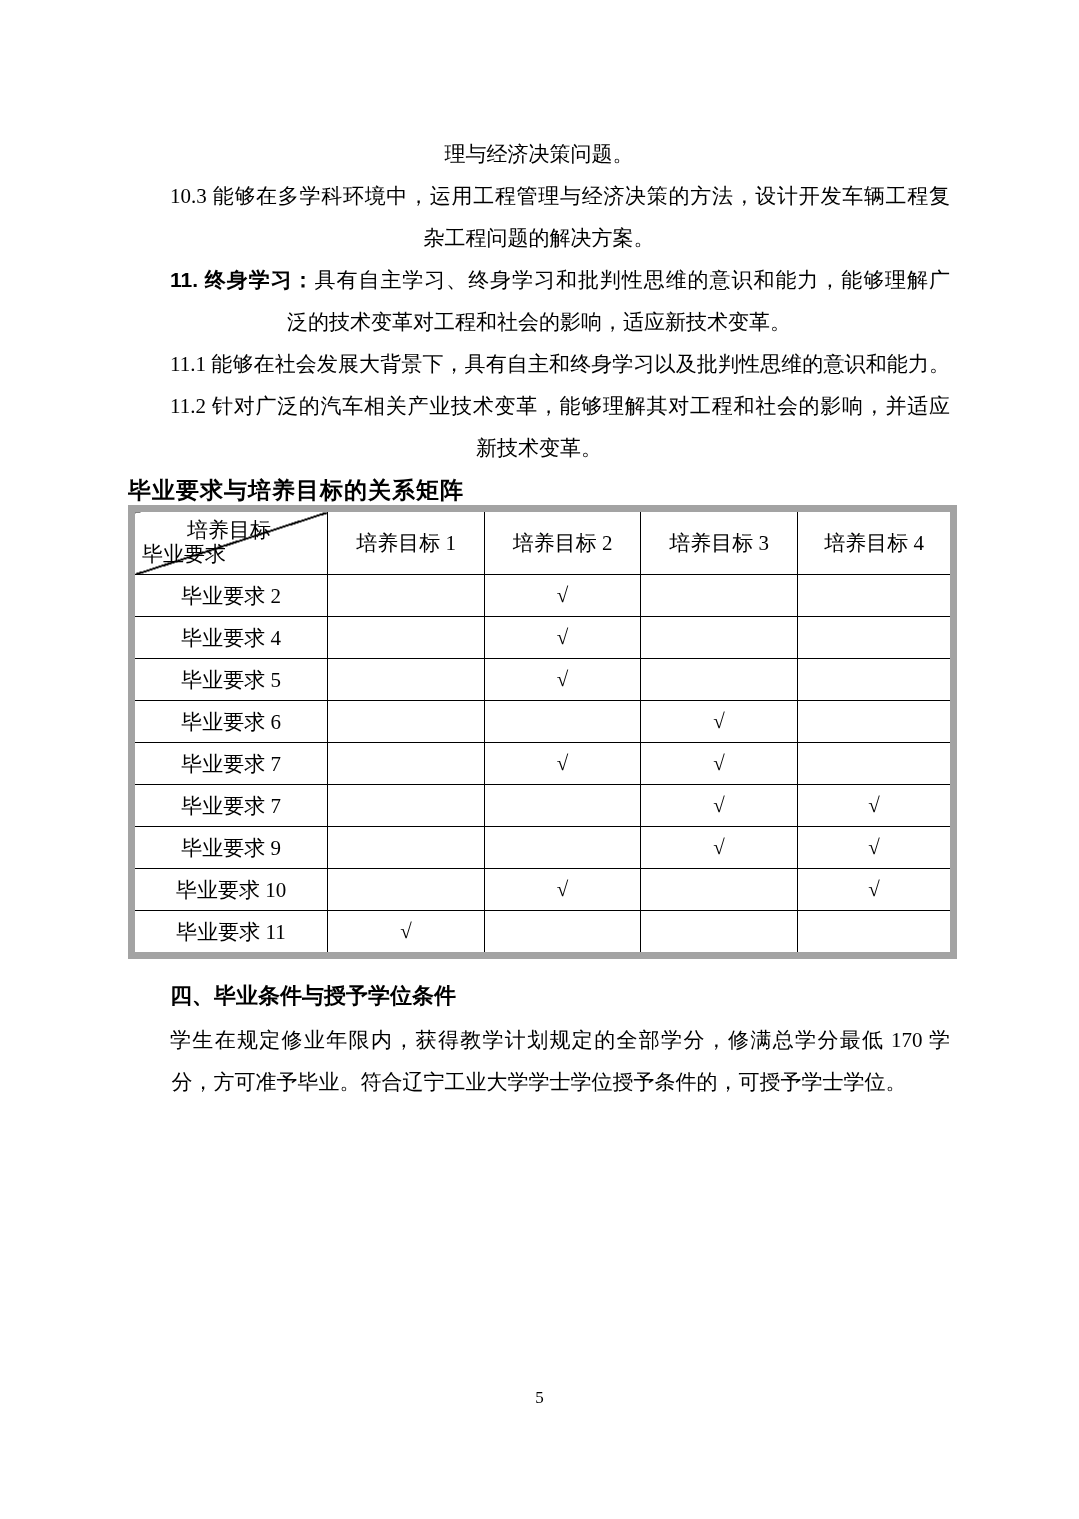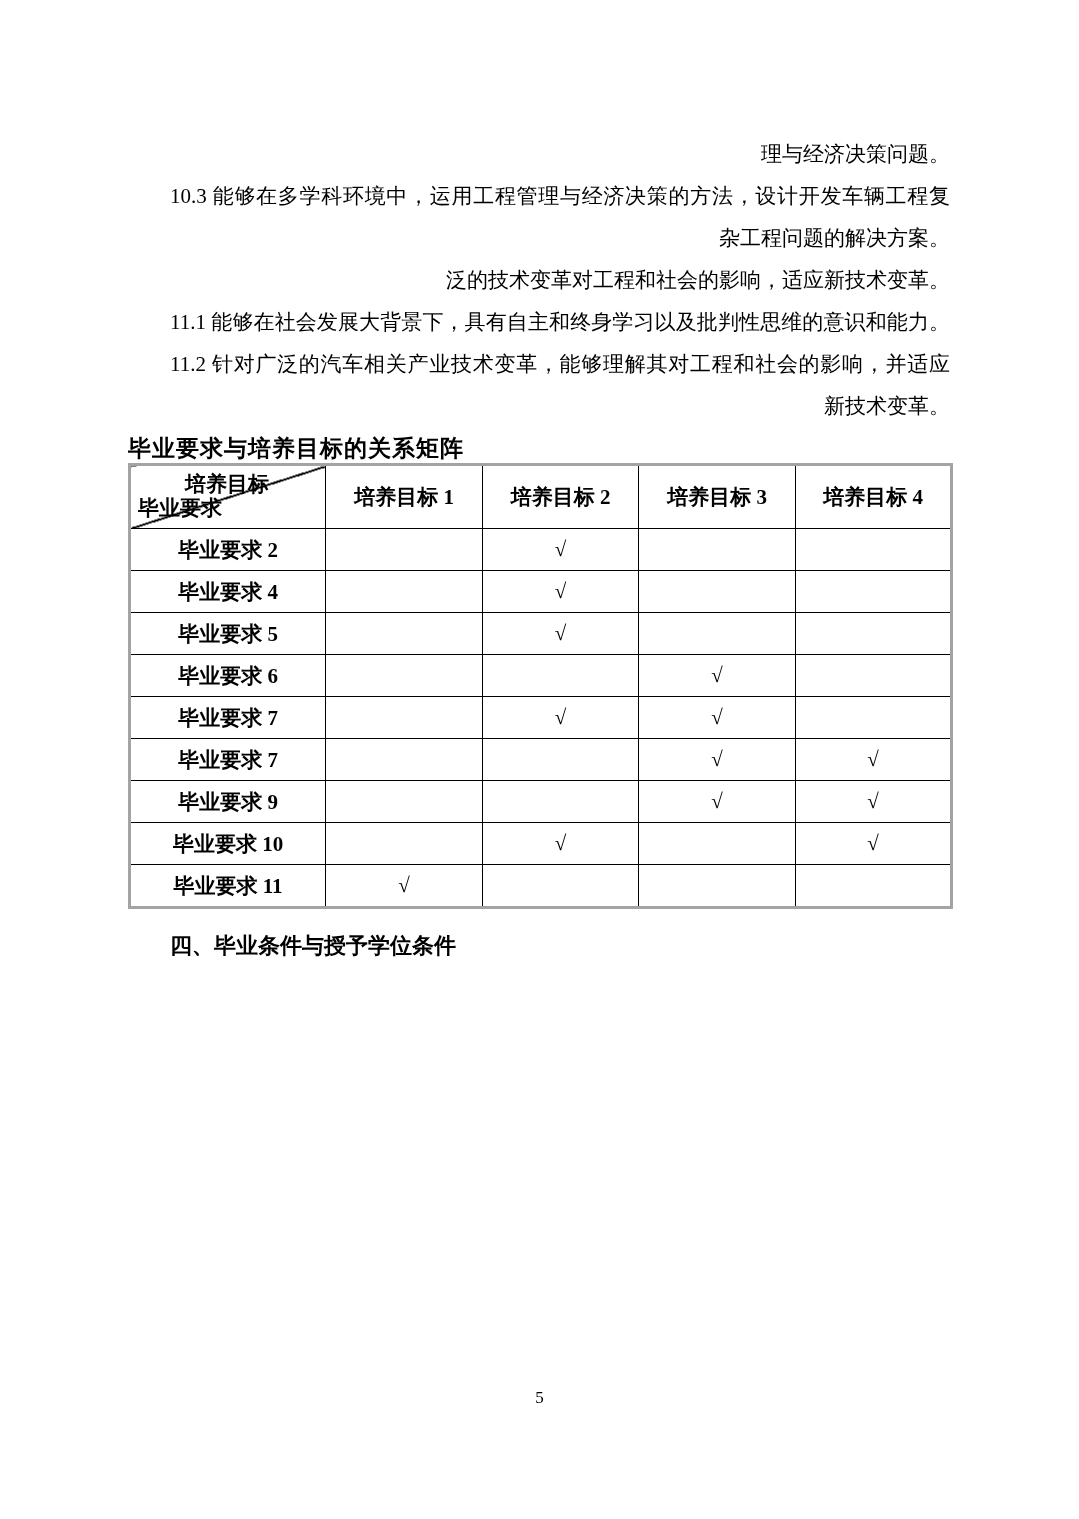--- a/index.html
+++ b/index.html
@@ -15,21 +15,21 @@
   .content {
     position: absolute;
     left: 128px;
     top: 133px;
     width: 822px;
   }
   .line {
     font-size: 21px;
     line-height: 42px;
     min-height: 42px;
-    text-align: right;
+    text-align: center;
   }
   .line.indent { padding-left: 42px; }
   .line.full {
     text-align: justify;
     text-align-last: justify;
   }
   .line b.hei {
     font-family: "Liberation Sans", "DejaVu Sans", sans-serif;
     font-weight: bold;
   }
@@ -41,22 +41,21 @@
     font-family: "Liberation Sans", "DejaVu Sans", sans-serif;
     font-weight: bold;
     font-size: 23px;
     letter-spacing: 1px;
   }
   table.matrix {
     border-collapse: collapse;
     table-layout: fixed;
     width: 822px;
     margin-top: 0px;
-    border: 3px solid #a3a3a3;
-    font-weight: bold;
+    border: 7px solid #a3a3a3;
   }
   table.matrix td {
     border: 1px solid #000;
     text-align: center;
     vertical-align: middle;
     font-size: 21px;
     padding: 0;
   }
   tr.header-row td { height: 62px; }
   tr.data-row td { height: 41px; }
@@ -102,20 +101,21 @@
 </style>
 </head>
 <body>
 
 <div class="page">
   <div class="content">
 
     <div class="line">理与经济决策问题。</div>
     <div class="line indent full">10.3 能够在多学科环境中，运用工程管理与经济决策的方法，设计开发车辆工程复</div>
     <div class="line">杂工程问题的解决方案。</div>
+    <div class="line indent full"><b class="hei">11. 终身学习：</b><span>具有自主学习、终身学习和批判性思维的意识和能力，能够理解广</span></div>
     <div class="line">泛的技术变革对工程和社会的影响，适应新技术变革。</div>
     <div class="line indent full">11.1 能够在社会发展大背景下，具有自主和终身学习以及批判性思维的意识和能力。</div>
     <div class="line indent full">11.2 针对广泛的汽车相关产业技术变革，能够理解其对工程和社会的影响，并适应</div>
     <div class="line">新技术变革。</div>
 
     <div class="table-title">毕业要求与培养目标的关系矩阵</div>
 
     <table class="matrix">
       <colgroup>
         <col style="width:196px">
@@ -196,17 +196,21 @@
         <td>√</td>
         <td></td>
         <td></td>
         <td></td>
       </tr>
     </tbody>
       </table>
 
     <div class="section-heading">四、毕业条件与授予学位条件</div>
 
+    <div class="closing">
+      <div class="line indent full">学生在规定修业年限内，获得教学计划规定的全部学分，修满总学分最低 170 学</div>
+      <div class="line">分，方可准予毕业。符合辽宁工业大学学士学位授予条件的，可授予学士学位。</div>
+    </div>
 
   </div>
 
   <div class="page-number">5</div>
 </div>
 
 </body></html>

